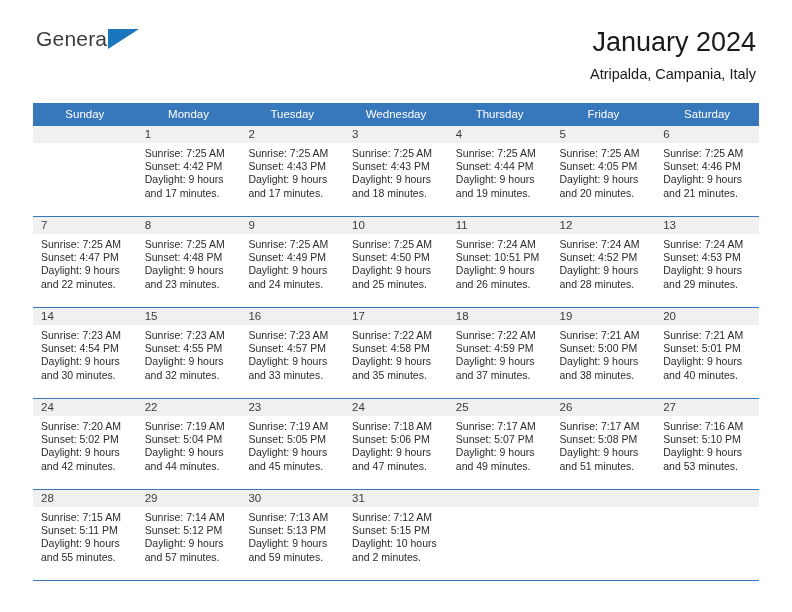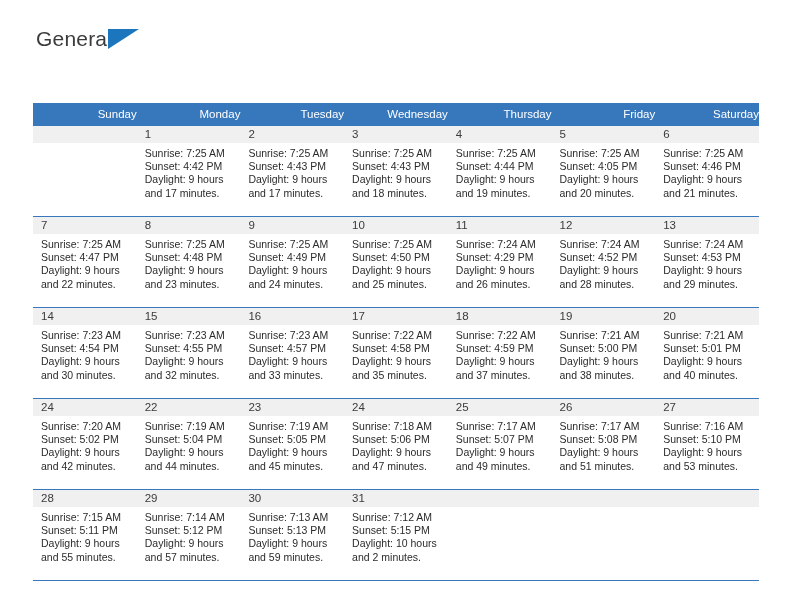--- a/index.html
+++ b/index.html
@@ -86,21 +86,21 @@
     top: 103px;
     width: 726px;
     border-collapse: collapse;
     table-layout: fixed;
   }
   .calendar th {
     background: #3777bc;
     color: #ffffff;
     font-weight: normal;
     font-size: 11.5px;
-    text-align: right;
+    text-align: center;
     padding: 5px 0 6px 0;
     height: 12px;
     border: none;
   }
   .calendar td {
     vertical-align: top;
     padding: 0;
     height: 90px;
     border-bottom: 1px solid #3777bc;
     border-left: none;
@@ -134,20 +134,24 @@
 
 <div class="page">
 
   <div class="header">
 
     <div class="brand">
       <span class="brand-general">General</span>
       <span class="brand-flag"></span>
     </div>
 
+    <div class="title-block">
+      <div class="cal-title">January 2024</div>
+      <div class="cal-subtitle">Atripalda, Campania, Italy</div>
+    </div>
 
   </div>
 
   <table class="calendar">
     <thead>
       <tr>
         <th>Sunday</th>
         <th>Monday</th>
         <th>Tuesday</th>
         <th>Wednesday</th>
@@ -256,21 +260,21 @@
               <div>Sunrise: 7:25 AM</div>
               <div>Sunset: 4:50 PM</div>
               <div>Daylight: 9 hours</div>
               <div>and 25 minutes.</div>
             </div>
           </td>
           <td>
             <div class="daynum-bar">11</div>
             <div class="cell-body">
               <div>Sunrise: 7:24 AM</div>
-              <div>Sunset: 4:29 PM</div>
+              <div>Sunset: 10:51 PM</div>
               <div>Daylight: 9 hours</div>
               <div>and 26 minutes.</div>
             </div>
           </td>
           <td>
             <div class="daynum-bar">12</div>
             <div class="cell-body">
               <div>Sunrise: 7:24 AM</div>
               <div>Sunset: 4:52 PM</div>
               <div>Daylight: 9 hours</div>

